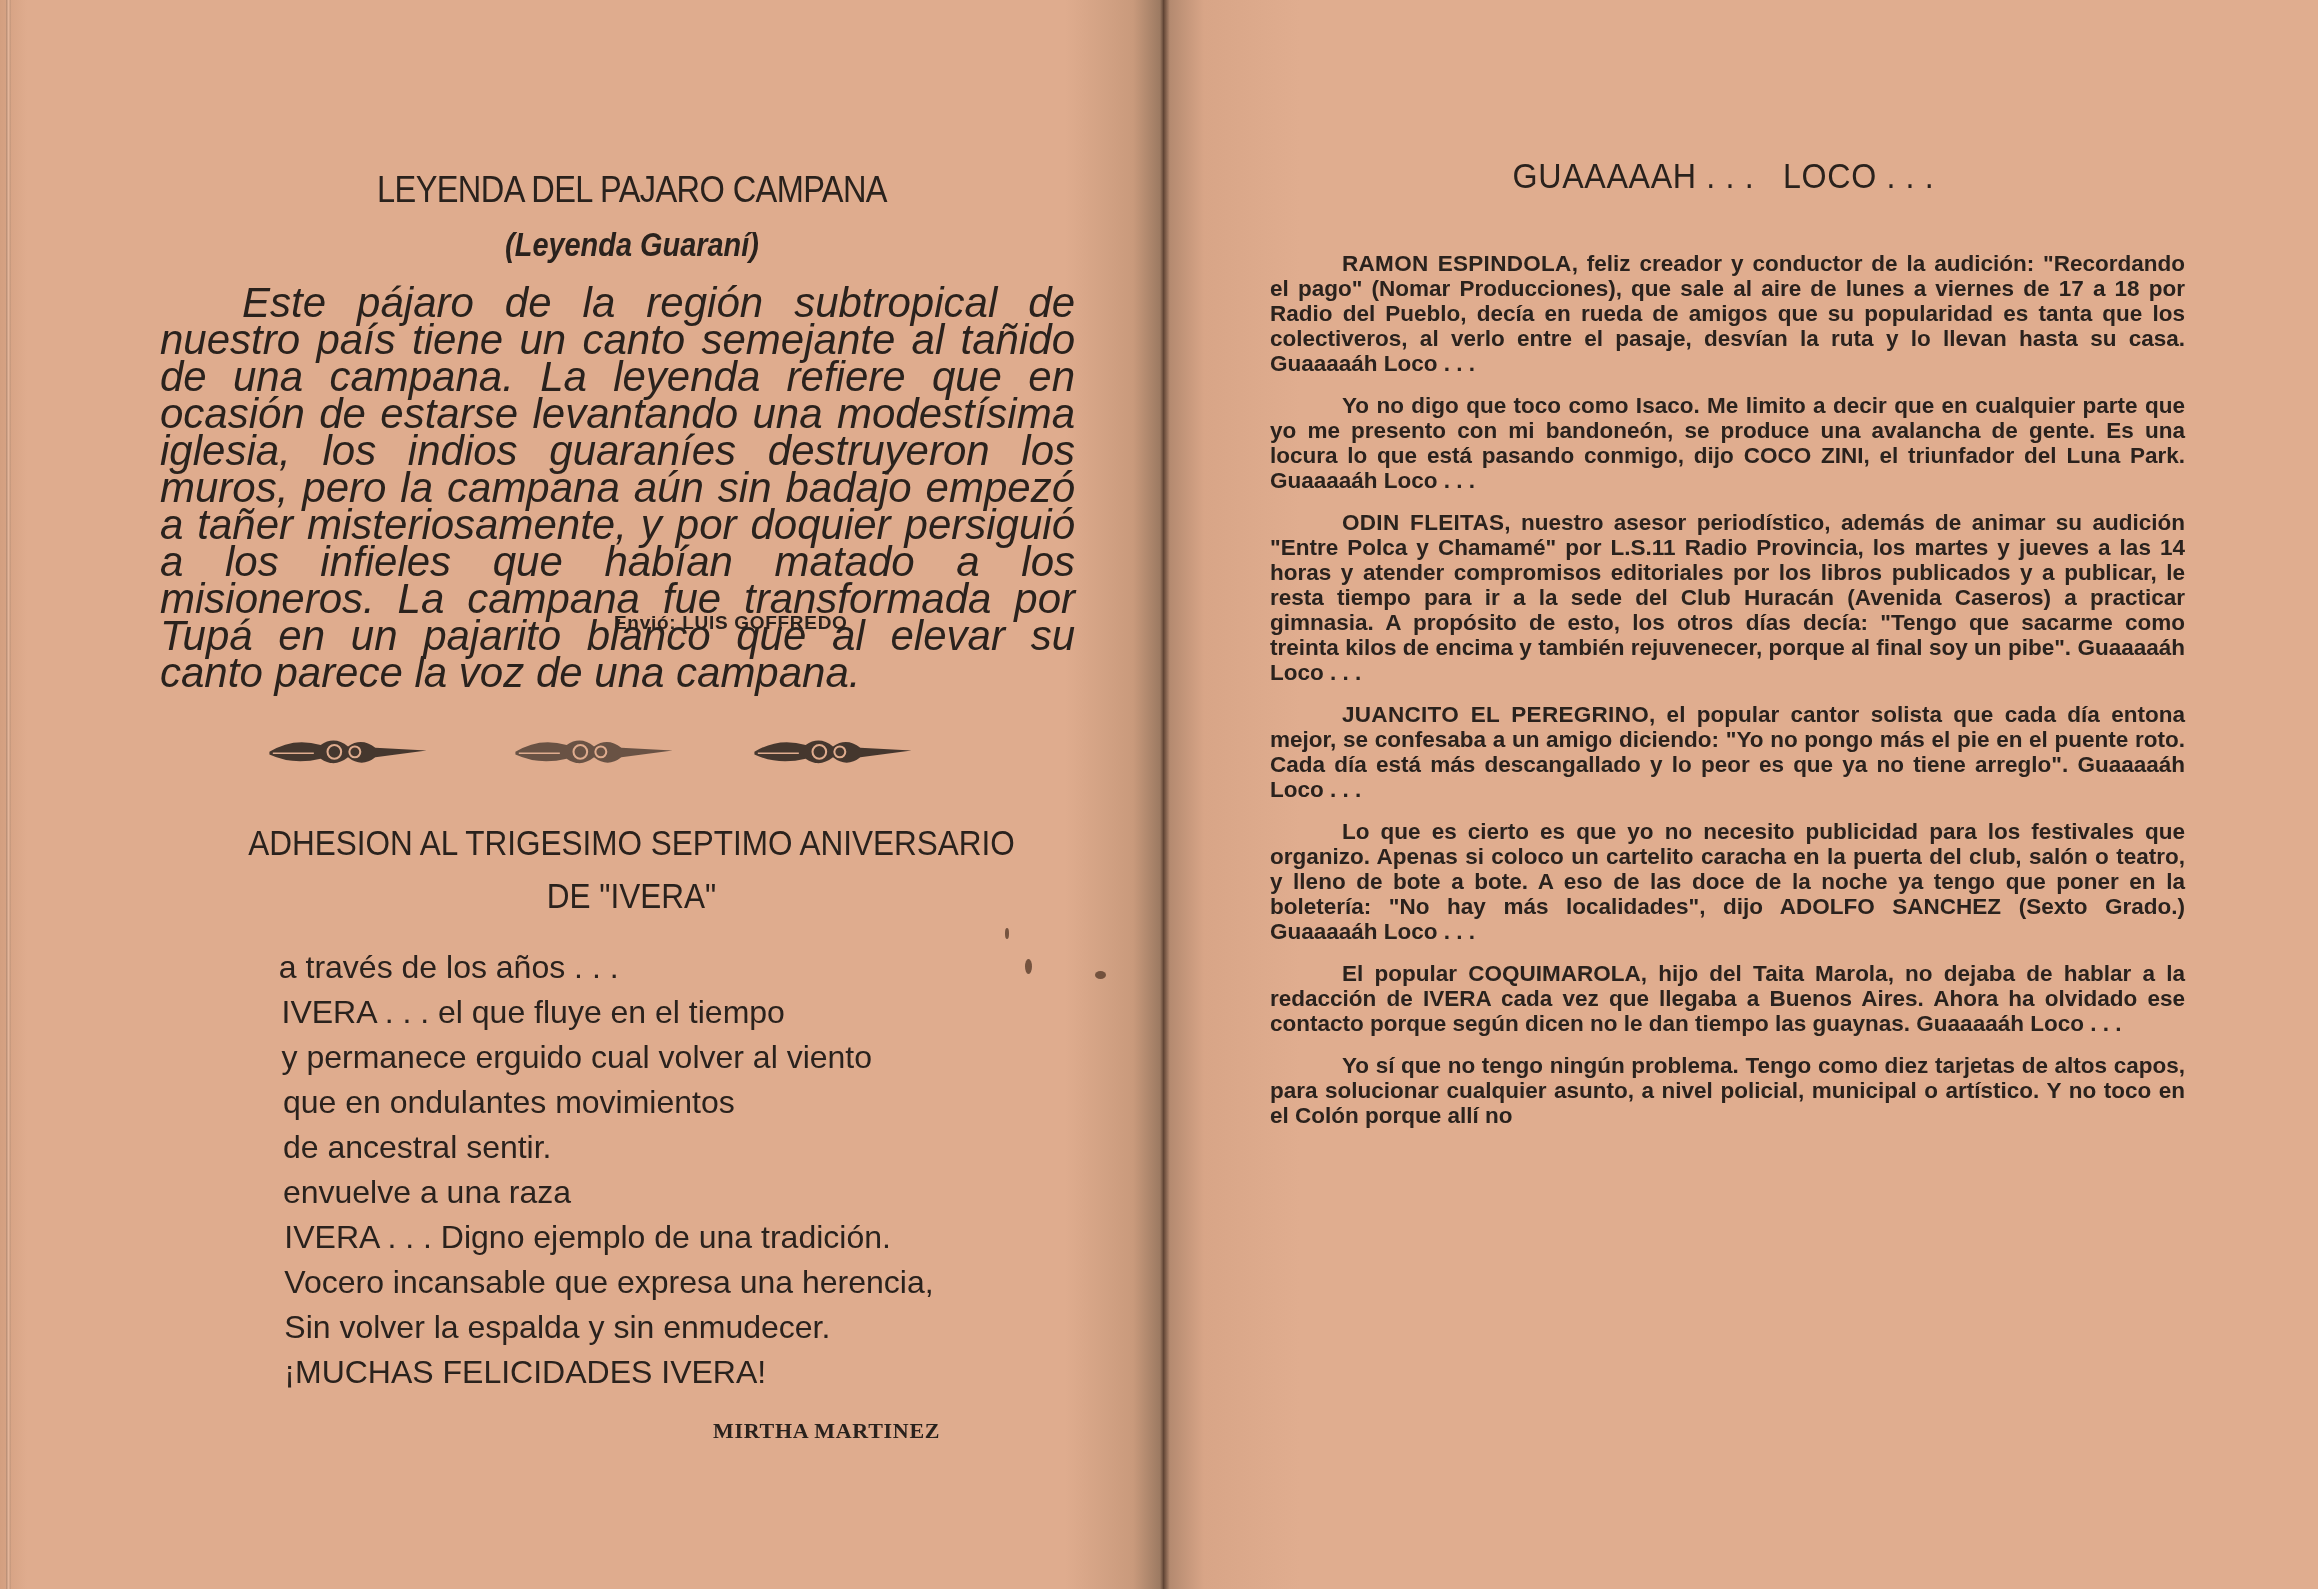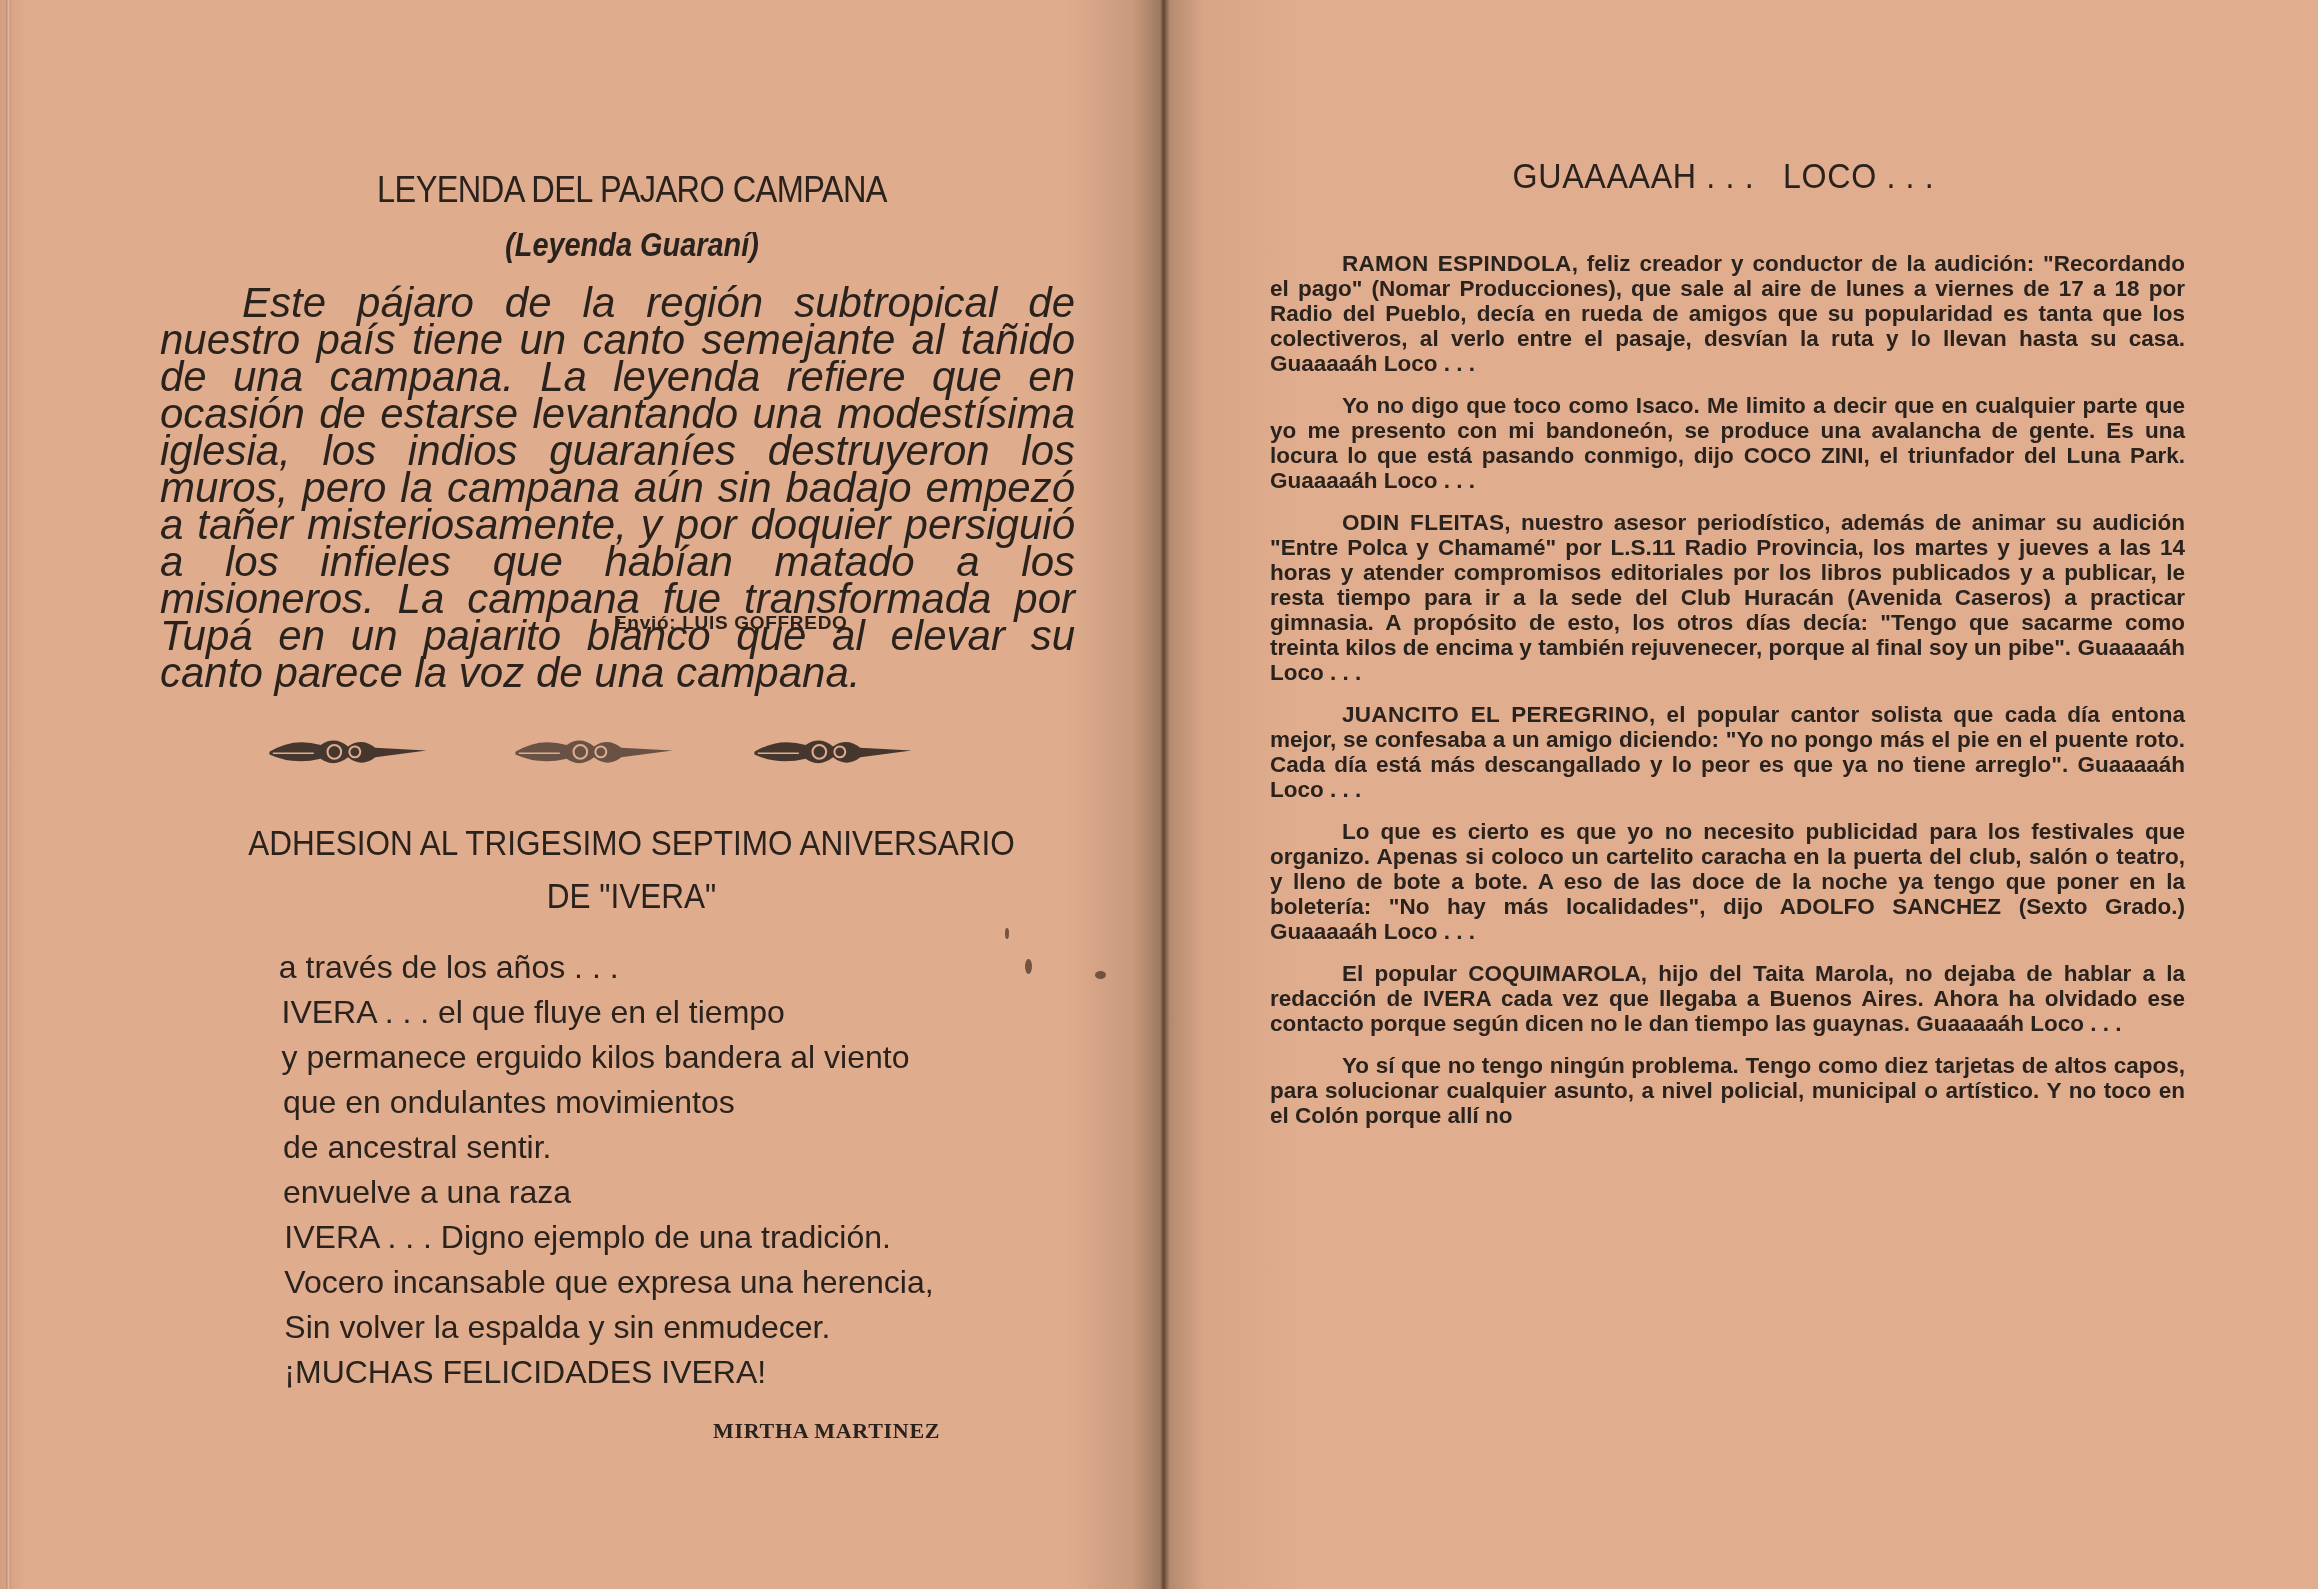--- a/index.html
+++ b/index.html
@@ -118,21 +118,21 @@
 </div>
 
 <div class="l-title2">
   <div>ADHESION AL TRIGESIMO SEPTIMO ANIVERSARIO</div>
   <div>DE "IVERA"</div>
 </div>
 
 <div class="poem">
   <div style="margin-left:-8.2px">a través de los años . . .</div>
   <div style="margin-left:-5.5px">IVERA . . . el que fluye en el tiempo</div>
-  <div style="margin-left:-5.5px">y permanece erguido kilos bandera al viento</div>
+  <div style="margin-left:-5.5px">y permanece erguido cual volver al viento</div>
   <div style="margin-left:-4.1px">que en ondulantes movimientos</div>
   <div style="margin-left:-4.1px">de ancestral sentir.</div>
   <div style="margin-left:-4.1px">envuelve a una raza</div>
   <div style="margin-left:-2.7px">IVERA . . . Digno ejemplo de una tradición.</div>
   <div style="margin-left:-2.7px">Vocero incansable que expresa una herencia,</div>
   <div style="margin-left:-2.7px">Sin volver la espalda y sin enmudecer.</div>
   <div style="margin-left:-2.7px">¡MUCHAS FELICIDADES IVERA!</div>
 </div>
 <div class="signature">MIRTHA MARTINEZ</div>
 

